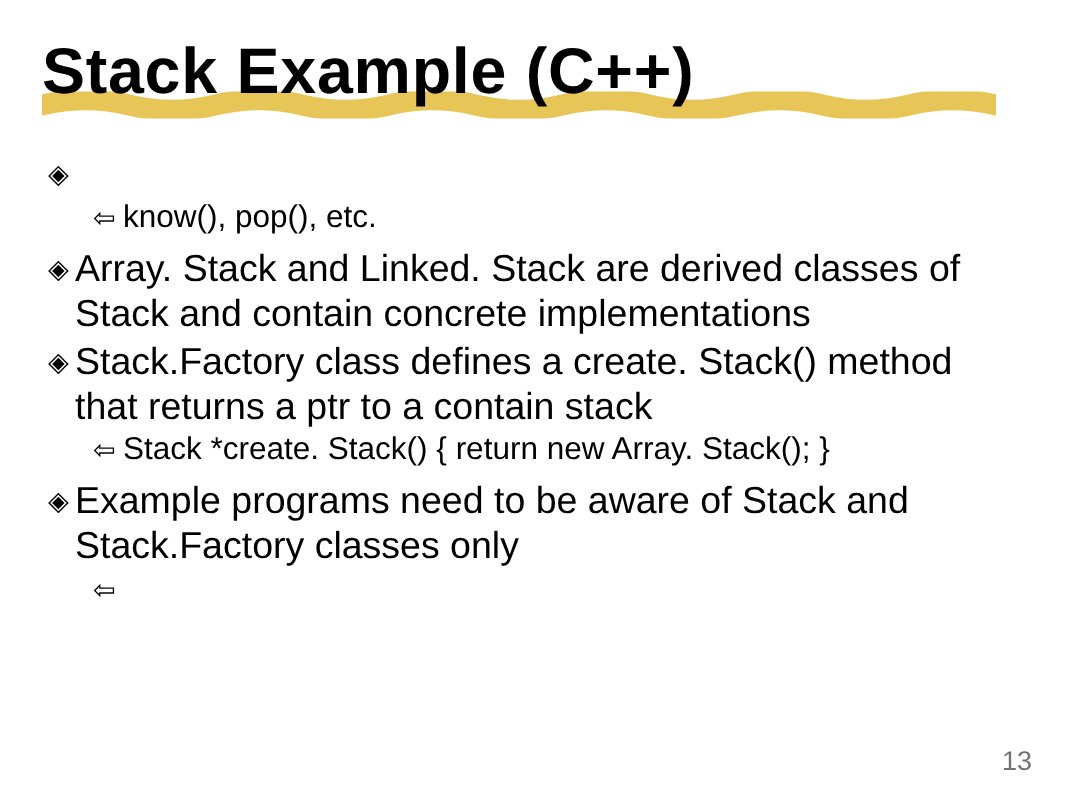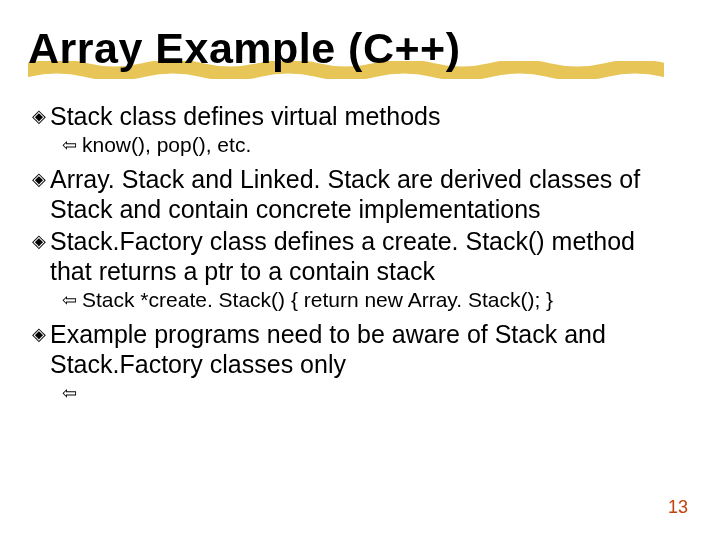--- a/index.html
+++ b/index.html
@@ -9,41 +9,40 @@
   .title { font-size: 43px; font-weight: 900; color: #000; letter-spacing: 0.5px; font-family: "Arial Black", Arial, sans-serif; position: relative; z-index: 2; }
   .underline { position: absolute; left: 0; right: 28px; height: 18px; z-index: 1; bottom: -6px; }
   .underline svg { width: 100%; height: 100%; display: block; }
   .content { padding-left: 4px; padding-right: 10px; }
   .b1 { display: flex; align-items: flex-start; margin-top: 2px; }
   .b1 .bullet { width: 18px; flex: 0 0 18px; font-size: 18px; color: #000; line-height: 30px; }
   .b1 .text { font-size: 25px; color: #000; line-height: 30px; }
   .b2 { display: flex; align-items: flex-start; margin-left: 30px; margin-top: 1px; margin-bottom: 6px; }
   .b2 .bullet { width: 20px; flex: 0 0 20px; font-size: 18px; color: #000; line-height: 26px; }
   .b2 .text { font-size: 21px; color: #000; line-height: 26px; }
-  .pagenum { position: absolute; right: 32px; bottom: 22px; font-size: 18px; color: #c2410c; }
+  .pagenum { position: absolute; right: 32px; bottom: 22px; font-size: 18px; color: #737373; }
 </style>
 </head>
 <body>
 
 <div class="slide">
 
   <div class="title-wrap">
     <div class="underline">
       <svg viewBox="0 0 660 18" preserveAspectRatio="none">
         <path d="M0,9 Q30,2 60,9 T120,9 T180,9 T240,9 T300,9 T360,9 T420,9 T480,9 T540,9 T600,9 T660,9" stroke="#e8c557" stroke-width="14" fill="none" stroke-linecap="round"></path>
       </svg>
     </div>
-    <h1 class="title">Array Example (C++)</h1>
+    <h1 class="title">Stack Example (C++)</h1>
   </div>
 
   <div class="content">
 
     <div class="b1">
       <span class="bullet">◈</span>
-      <span class="text">Stack class defines virtual methods</span>
     </div>
     <div class="b2">
       <span class="bullet">⇦</span>
       <span class="text">know(), pop(), etc.</span>
     </div>
 
     <div class="b1">
       <span class="bullet">◈</span>
       <span class="text">Array. Stack and Linked. Stack are derived classes of Stack and contain concrete implementations</span>
     </div>

